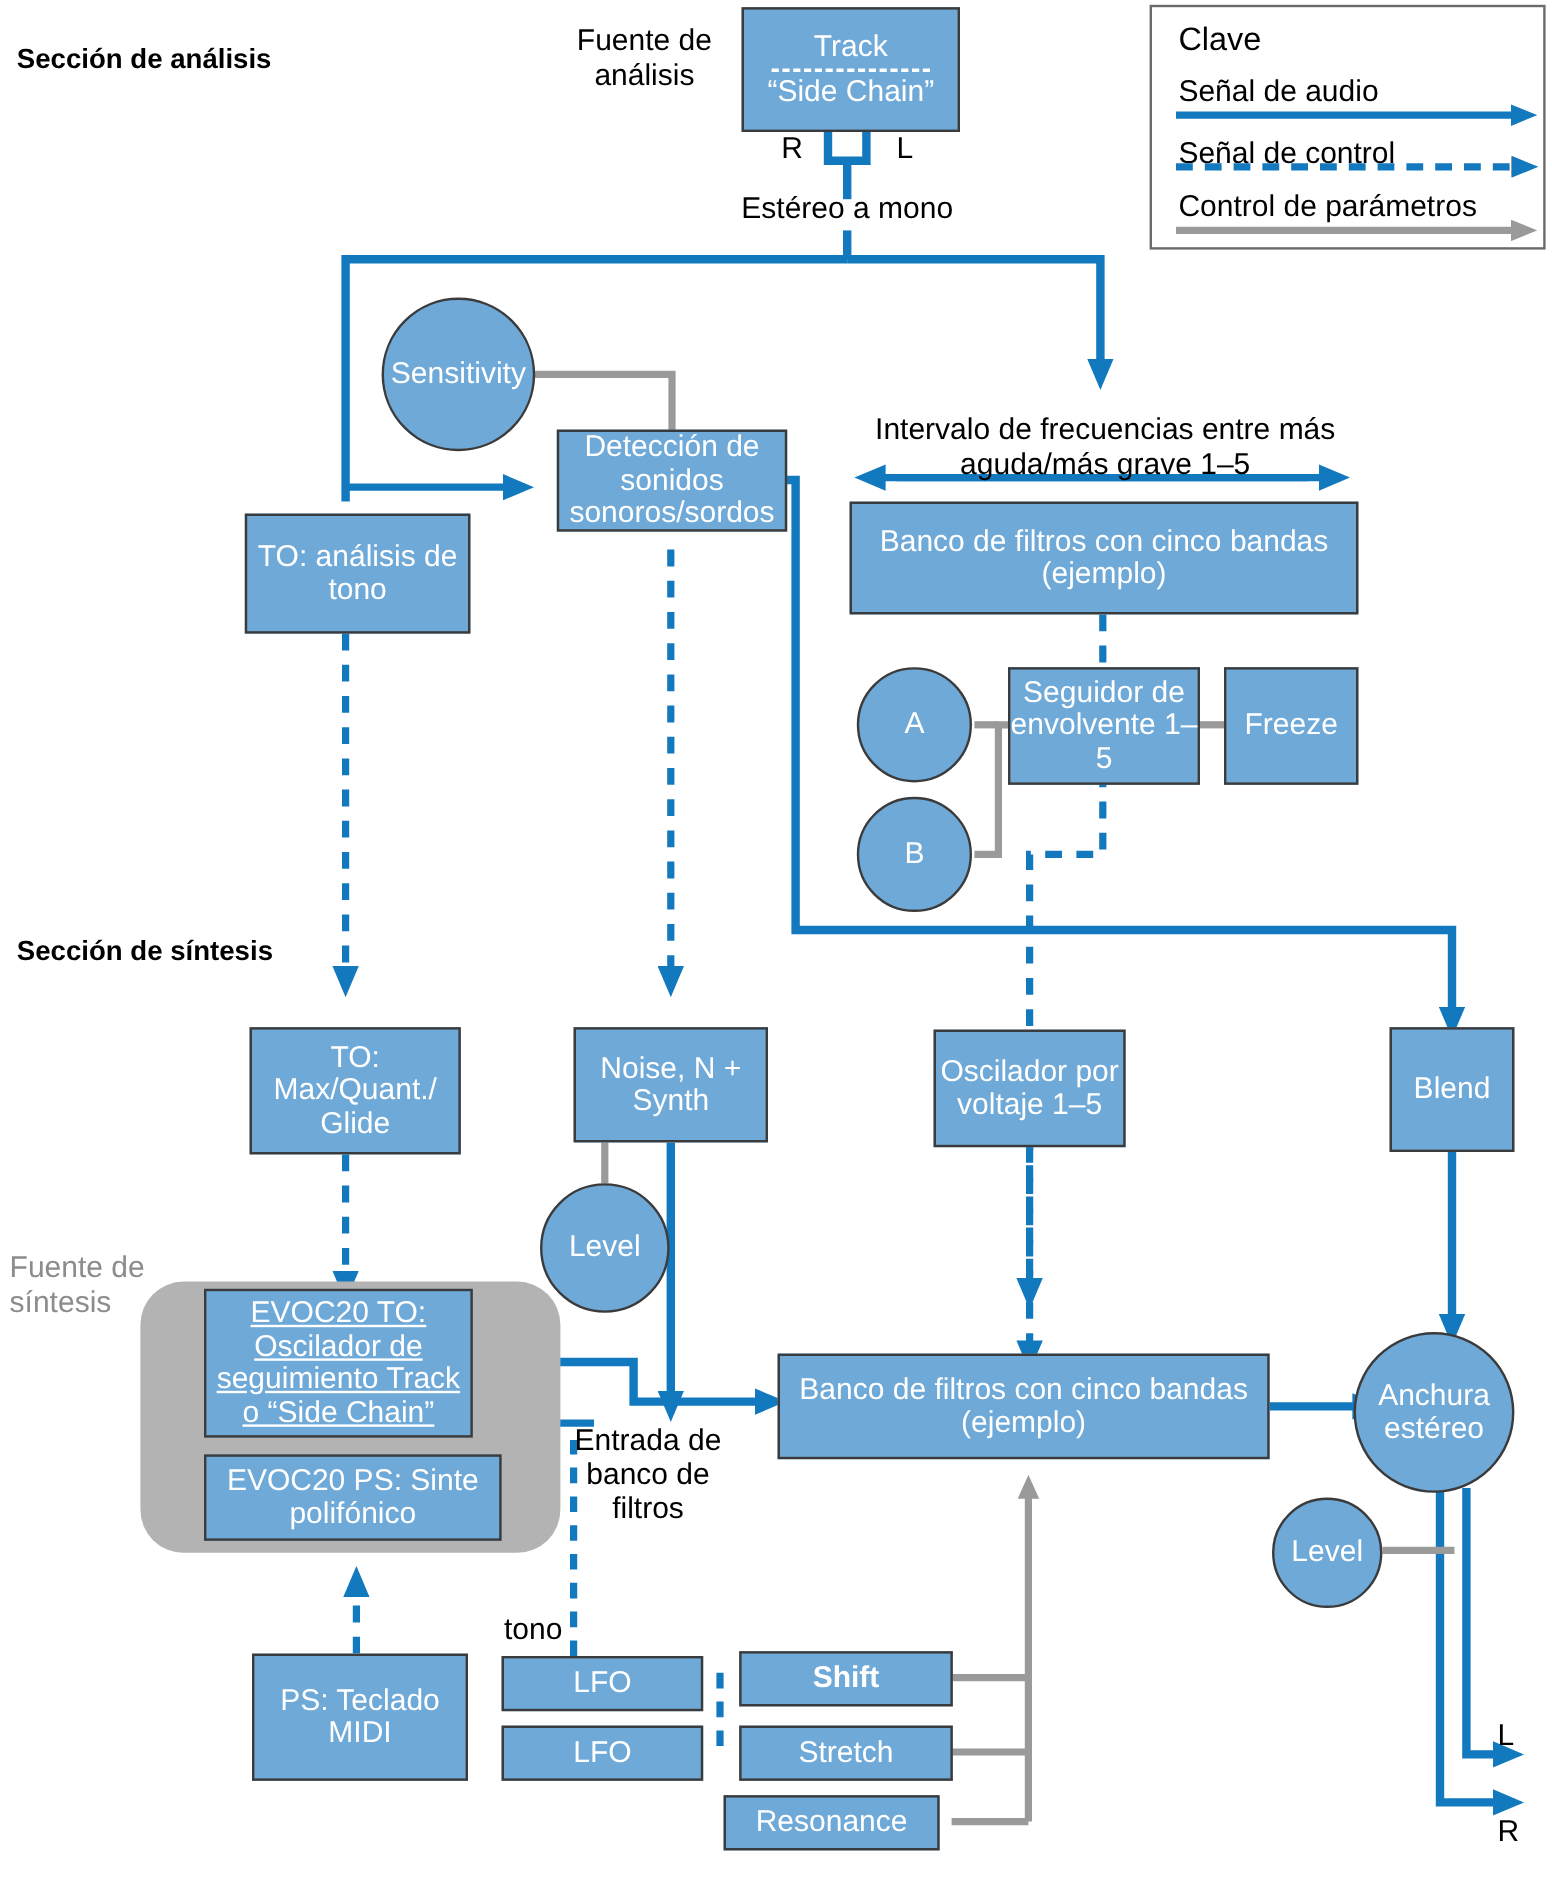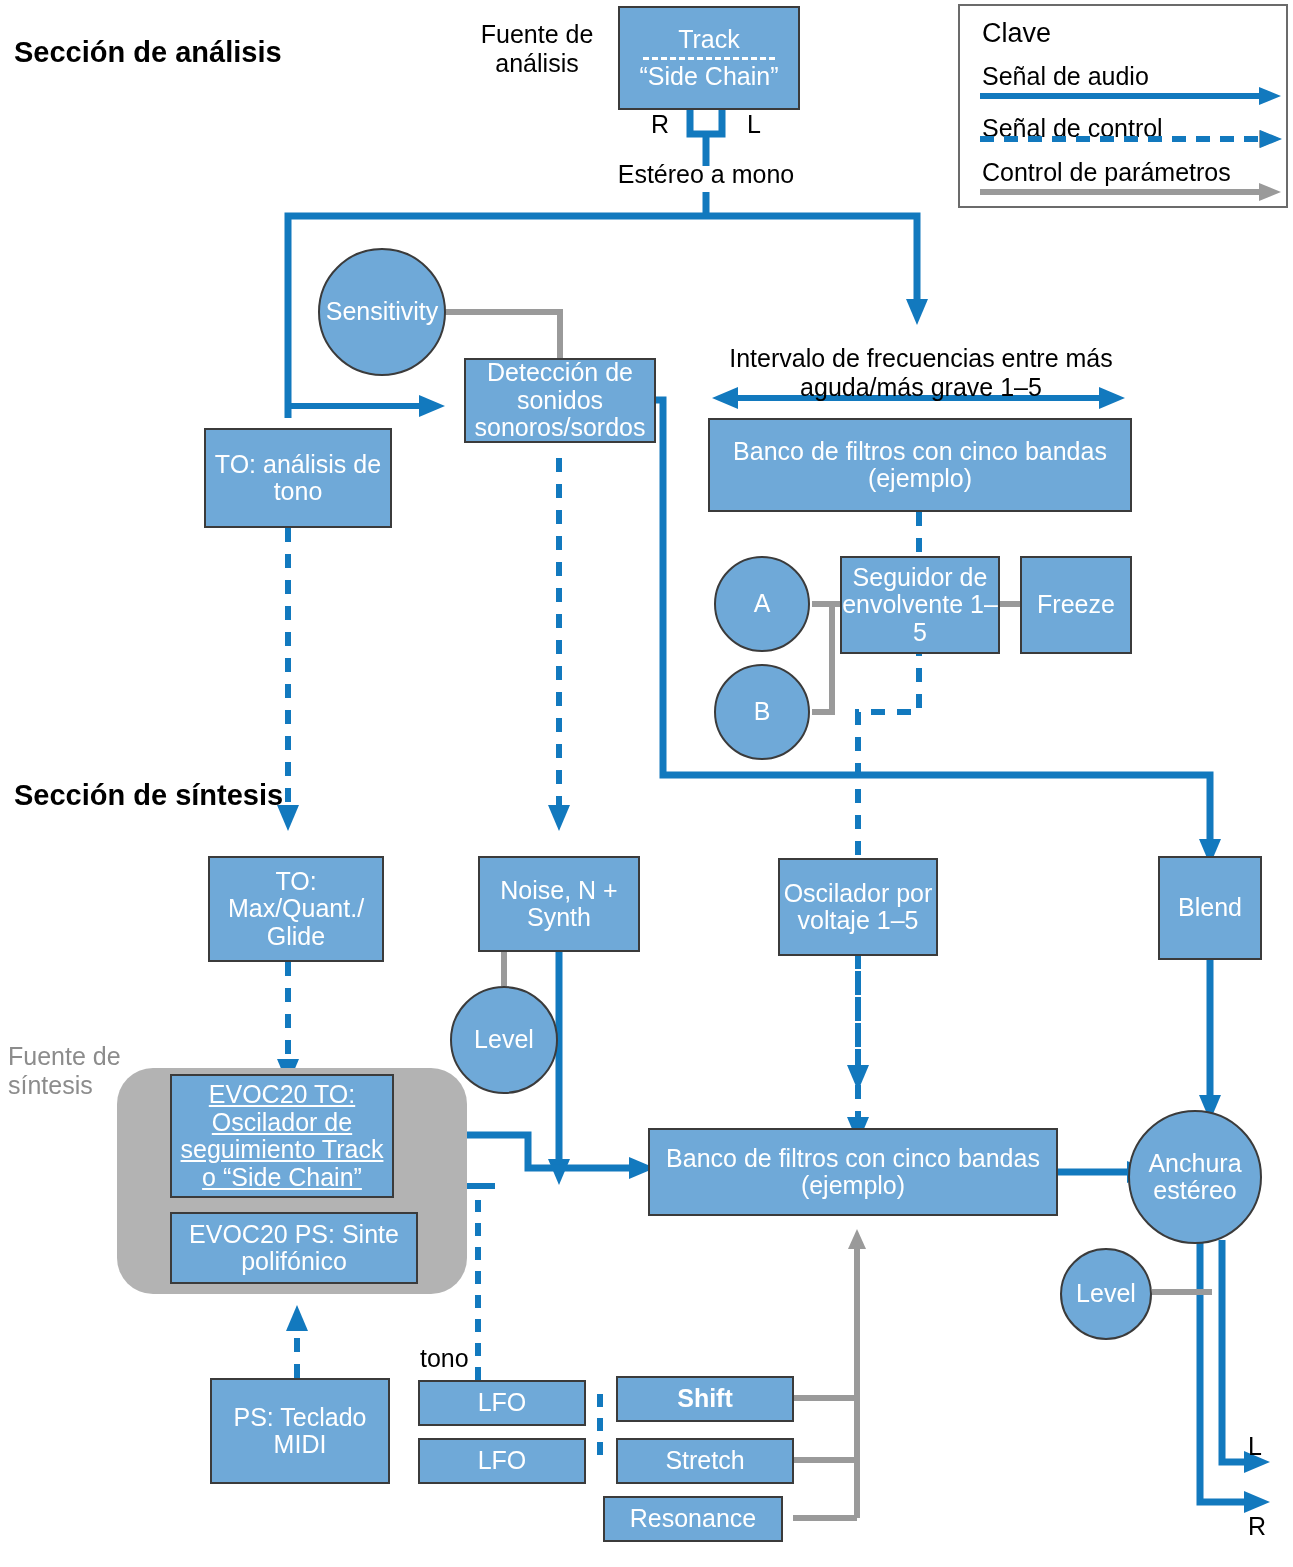--- a/index.html
+++ b/index.html
@@ -8,21 +8,21 @@
   svg#wires{position:absolute;left:0;top:0;width:1293px;height:1567px;pointer-events:none;}
 
   .node{position:absolute;box-sizing:border-box;background:#6FA9D8;border:2px solid #3b3b3b;
         color:#fff;display:flex;align-items:center;justify-content:center;text-align:center;
         font-size:25px;line-height:1.1;z-index:3;}
   .node.circle{border-radius:50%;}
 
   .lbl{position:absolute;color:#000;font-size:25px;line-height:1.14;text-align:center;z-index:4;}
   .lbl.left{text-align:left;}
   .lbl.grey{color:#8c8c8c;}
-  .sec{position:absolute;font-size:29px;font-weight:bold;color:#000;z-index:4;}
+  .sec{position:absolute;font-size:23px;font-weight:bold;color:#000;z-index:4;}
 
   .legend{position:absolute;box-sizing:border-box;border:2px solid #6b6b6b;background:#fff;z-index:5;}
   .legend .t{position:absolute;font-size:25px;color:#000;}
 </style>
 </head>
 <body>
 
 <div id="stage">
 
   <svg id="wires" viewBox="0 0 1293 1567">
@@ -187,20 +187,21 @@
 
   <div class="node" style="left:778px;top:858px;width:160px;height:98px;">Oscilador por voltaje 1–5</div>
 
   <div class="node" style="left:1158px;top:856px;width:104px;height:104px;">Blend</div>
 
   <div class="lbl grey left" style="left:8px;top:1042px;width:150px;text-align:left;">Fuente de síntesis</div>
 
   <div class="node" style="left:170px;top:1074px;width:224px;height:124px;padding:0 4px;z-index:3;text-decoration:underline;">EVOC20 TO: Oscilador de seguimiento Track o “Side Chain”</div>
   <div class="node" style="left:170px;top:1212px;width:248px;height:72px;padding:0 4px;z-index:3;">EVOC20 PS: Sinte polifónico</div>
 
+  <div class="lbl" style="left:470px;top:1186px;width:140px;">Entrada de banco de filtros</div>
 
   <div class="node" style="left:648px;top:1128px;width:410px;height:88px;padding:0 10px;">Banco de filtros con cinco bandas (ejemplo)</div>
 
   <div class="node circle" style="left:1128px;top:1110px;width:134px;height:134px;">Anchura estéreo</div>
   <div class="node circle" style="left:1060px;top:1248px;width:92px;height:92px;">Level</div>
 
   <div class="lbl" style="left:1248px;top:1432px;width:40px;text-align:left;">L</div>
   <div class="lbl" style="left:1248px;top:1512px;width:40px;text-align:left;">R</div>
 
   <div class="node" style="left:210px;top:1378px;width:180px;height:106px;">PS: Teclado MIDI</div>

